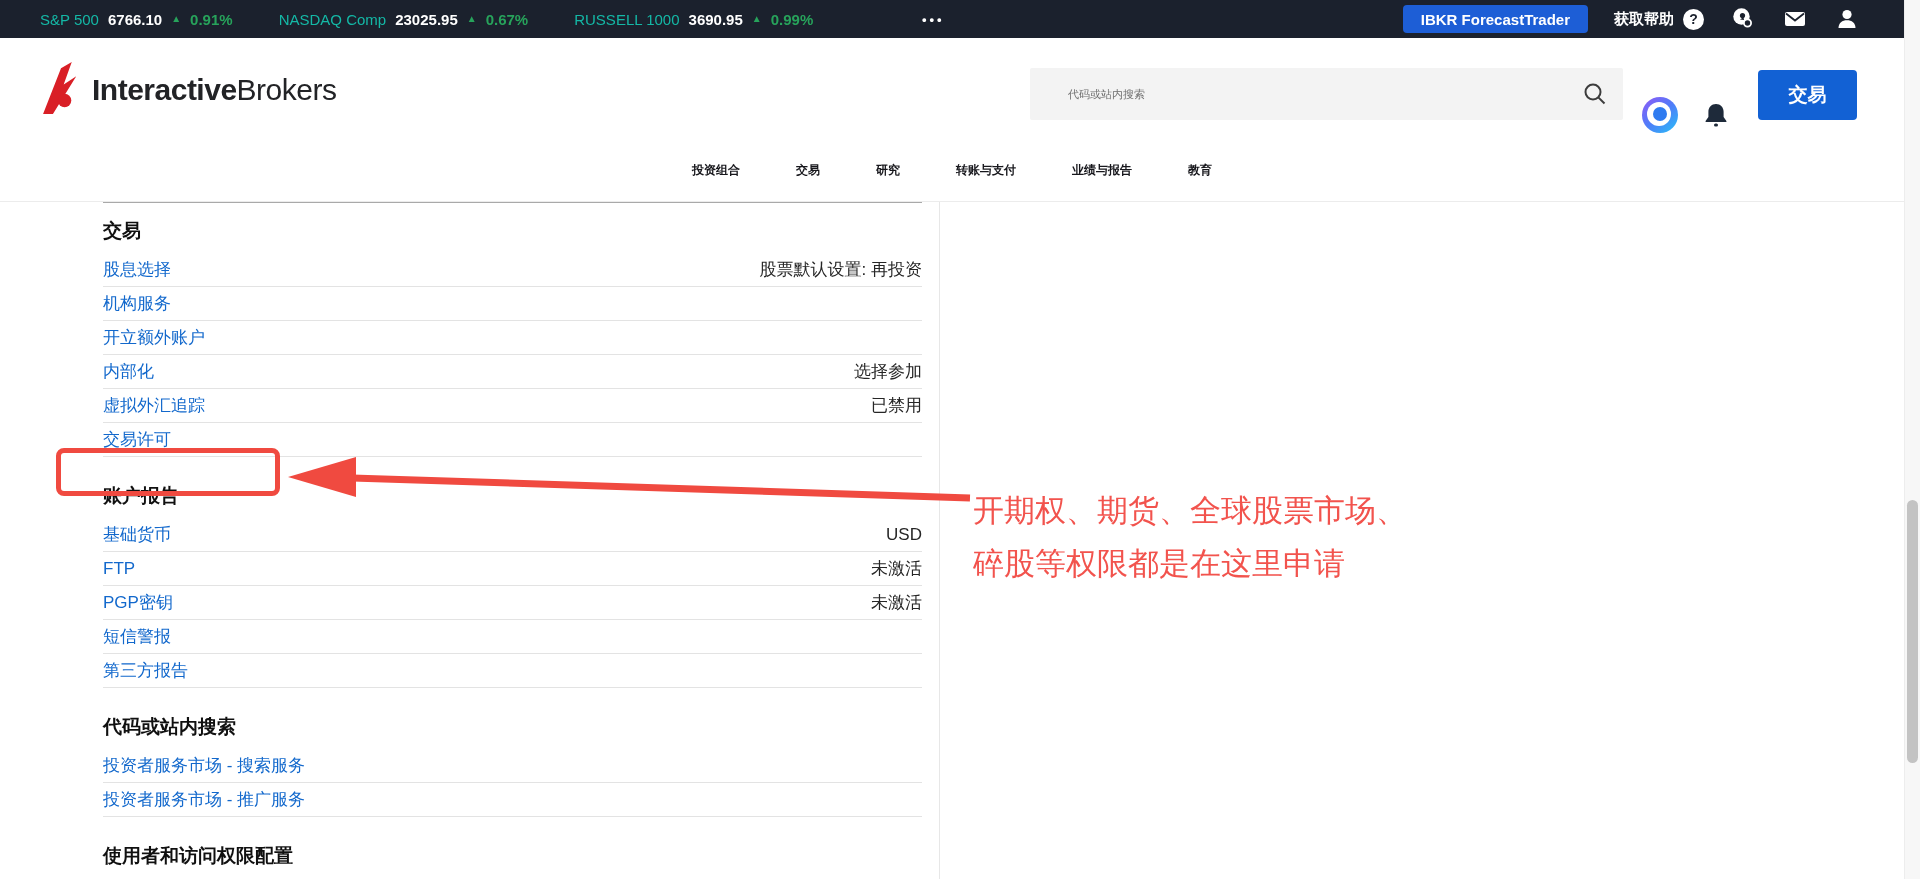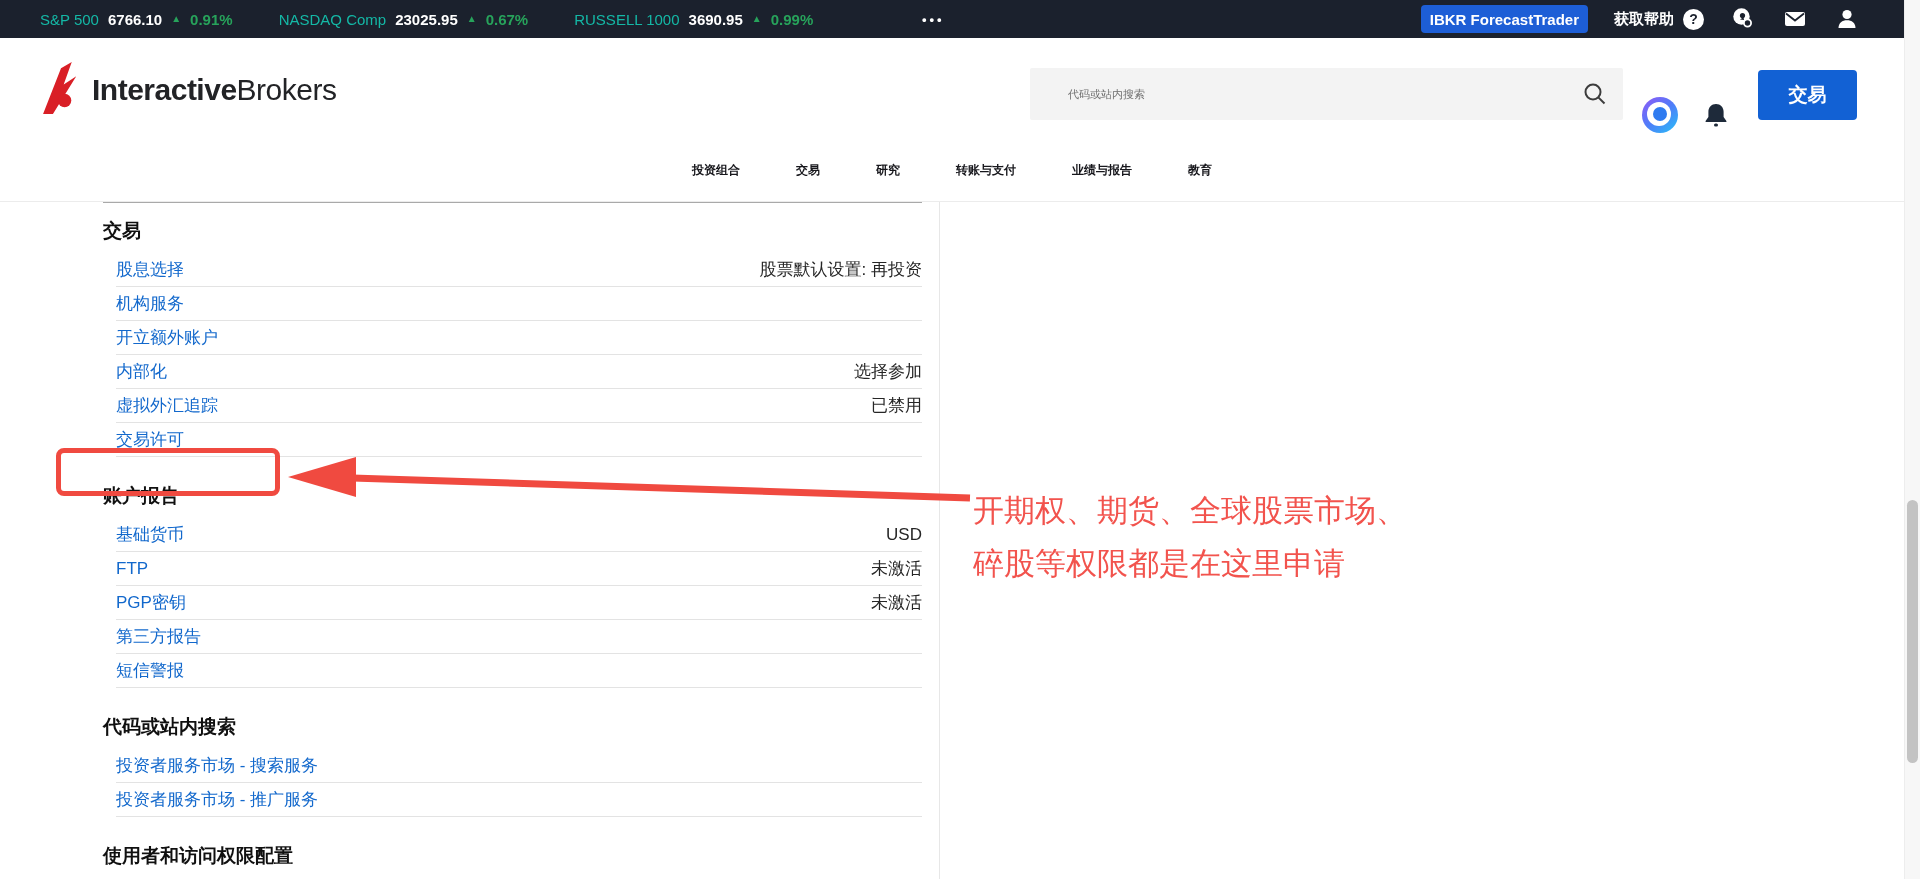--- a/index.html
+++ b/index.html
@@ -10,21 +10,21 @@
   .topbar { position:absolute; left:0; top:0; width:1904px; height:38px; background:#1b212d; }
   .indices { position:absolute; left:40px; top:0; height:38px; display:flex; align-items:center; gap:46px; }
   .index { display:flex; align-items:center; gap:9px; white-space:nowrap; }
   .ilabel { color:#14b8a6; font-size:15px; }
   .ivalue { color:#ffffff; font-size:15px; font-weight:700; }
   .iarrow { color:#27a35b; font-size:10px; line-height:1; }
   .ichange { color:#27a35b; font-size:15px; font-weight:700; }
   .more-dots { position:absolute; left:922px; top:0; height:38px; display:flex; align-items:center;
                color:#fff; font-size:13px; font-weight:700; letter-spacing:3px; cursor:pointer; }
   .topbar-right { position:absolute; right:44px; top:0; height:38px; display:flex; align-items:center; gap:26px; }
-  .forecast-btn { height:28px; padding:0 9px; background:#1d5ed6; border-radius:4px; border:none;
+  .forecast-btn { height:28px; padding:0 18px; background:#1d5ed6; border-radius:4px; border:none;
                   color:#fff; font-size:15px; font-weight:700; display:flex; align-items:center; cursor:pointer; }
   .help-wrap { display:flex; align-items:center; gap:9px; cursor:pointer; }
   .help-label { color:#fff; font-size:15px; font-weight:700; }
   .help-circle { width:21px; height:21px; border-radius:50%; background:#fff; color:#1b212d;
                  font-size:14px; font-weight:700; display:flex; align-items:center; justify-content:center; }
   .tb-icon { display:flex; align-items:center; justify-content:center; cursor:pointer; }
 
   
   .header { position:absolute; left:0; top:38px; width:1904px; height:164px; background:#fff;
             border-bottom:1px solid #ececec; }
@@ -51,21 +51,21 @@
             align-items:center; justify-content:center; gap:56px; }
   .nav-item { font-size:12px; font-weight:700; color:#17171c; cursor:pointer; white-space:nowrap; }
 
   
   .content { position:absolute; left:0; top:202px; width:1904px; height:677px; background:#fff; }
   .v-divider { position:absolute; left:939px; top:0; bottom:0; width:1px; background:#e7e7e7; }
   .panel { position:absolute; left:103px; top:0; width:819px; border-top:1px solid #a9a9a9; }
   .sec-title { padding:15px 0 9px 0; font-size:19px; font-weight:700; color:#101010; }
   .section + .section .sec-title { padding-top:26px; }
   .row { height:34px; display:flex; align-items:center; justify-content:space-between;
-         border-bottom:1px solid #e3e3e3;margin-left:13px; }
+         border-bottom:1px solid #e3e3e3; }
   .row-link { font-size:17px; color:#1268cc; text-decoration:none; cursor:pointer; white-space:nowrap; }
   .row-value { font-size:17px; color:#262626; white-space:nowrap; }
 
   
   .hl-box { position:absolute; left:56px; top:448px; width:224px; height:48px;
             border:5px solid #f04a40; border-radius:8px; pointer-events:none; }
   .arrow-svg { position:absolute; left:280px; top:440px; pointer-events:none; }
   .red-note { position:absolute; left:973px; top:484px; font-size:31px; line-height:53px;
               color:#f2534d; white-space:nowrap; }
 
@@ -208,24 +208,24 @@
           </div>
           <div class="row">
             <a class="row-link">FTP</a>
             <span class="row-value">未激活</span>
           </div>
           <div class="row">
             <a class="row-link">PGP密钥</a>
             <span class="row-value">未激活</span>
           </div>
           <div class="row">
+            <a class="row-link">短信警报</a>
+          </div>
+          <div class="row">
             <a class="row-link">第三方报告</a>
-          </div>
-          <div class="row">
-            <a class="row-link">短信警报</a>
           </div>
         </section>
         <section class="section">
           <div class="sec-title">代码或站内搜索</div>
           <div class="row">
             <a class="row-link">投资者服务市场 - 搜索服务</a>
           </div>
           <div class="row">
             <a class="row-link">投资者服务市场 - 推广服务</a>
           </div>

